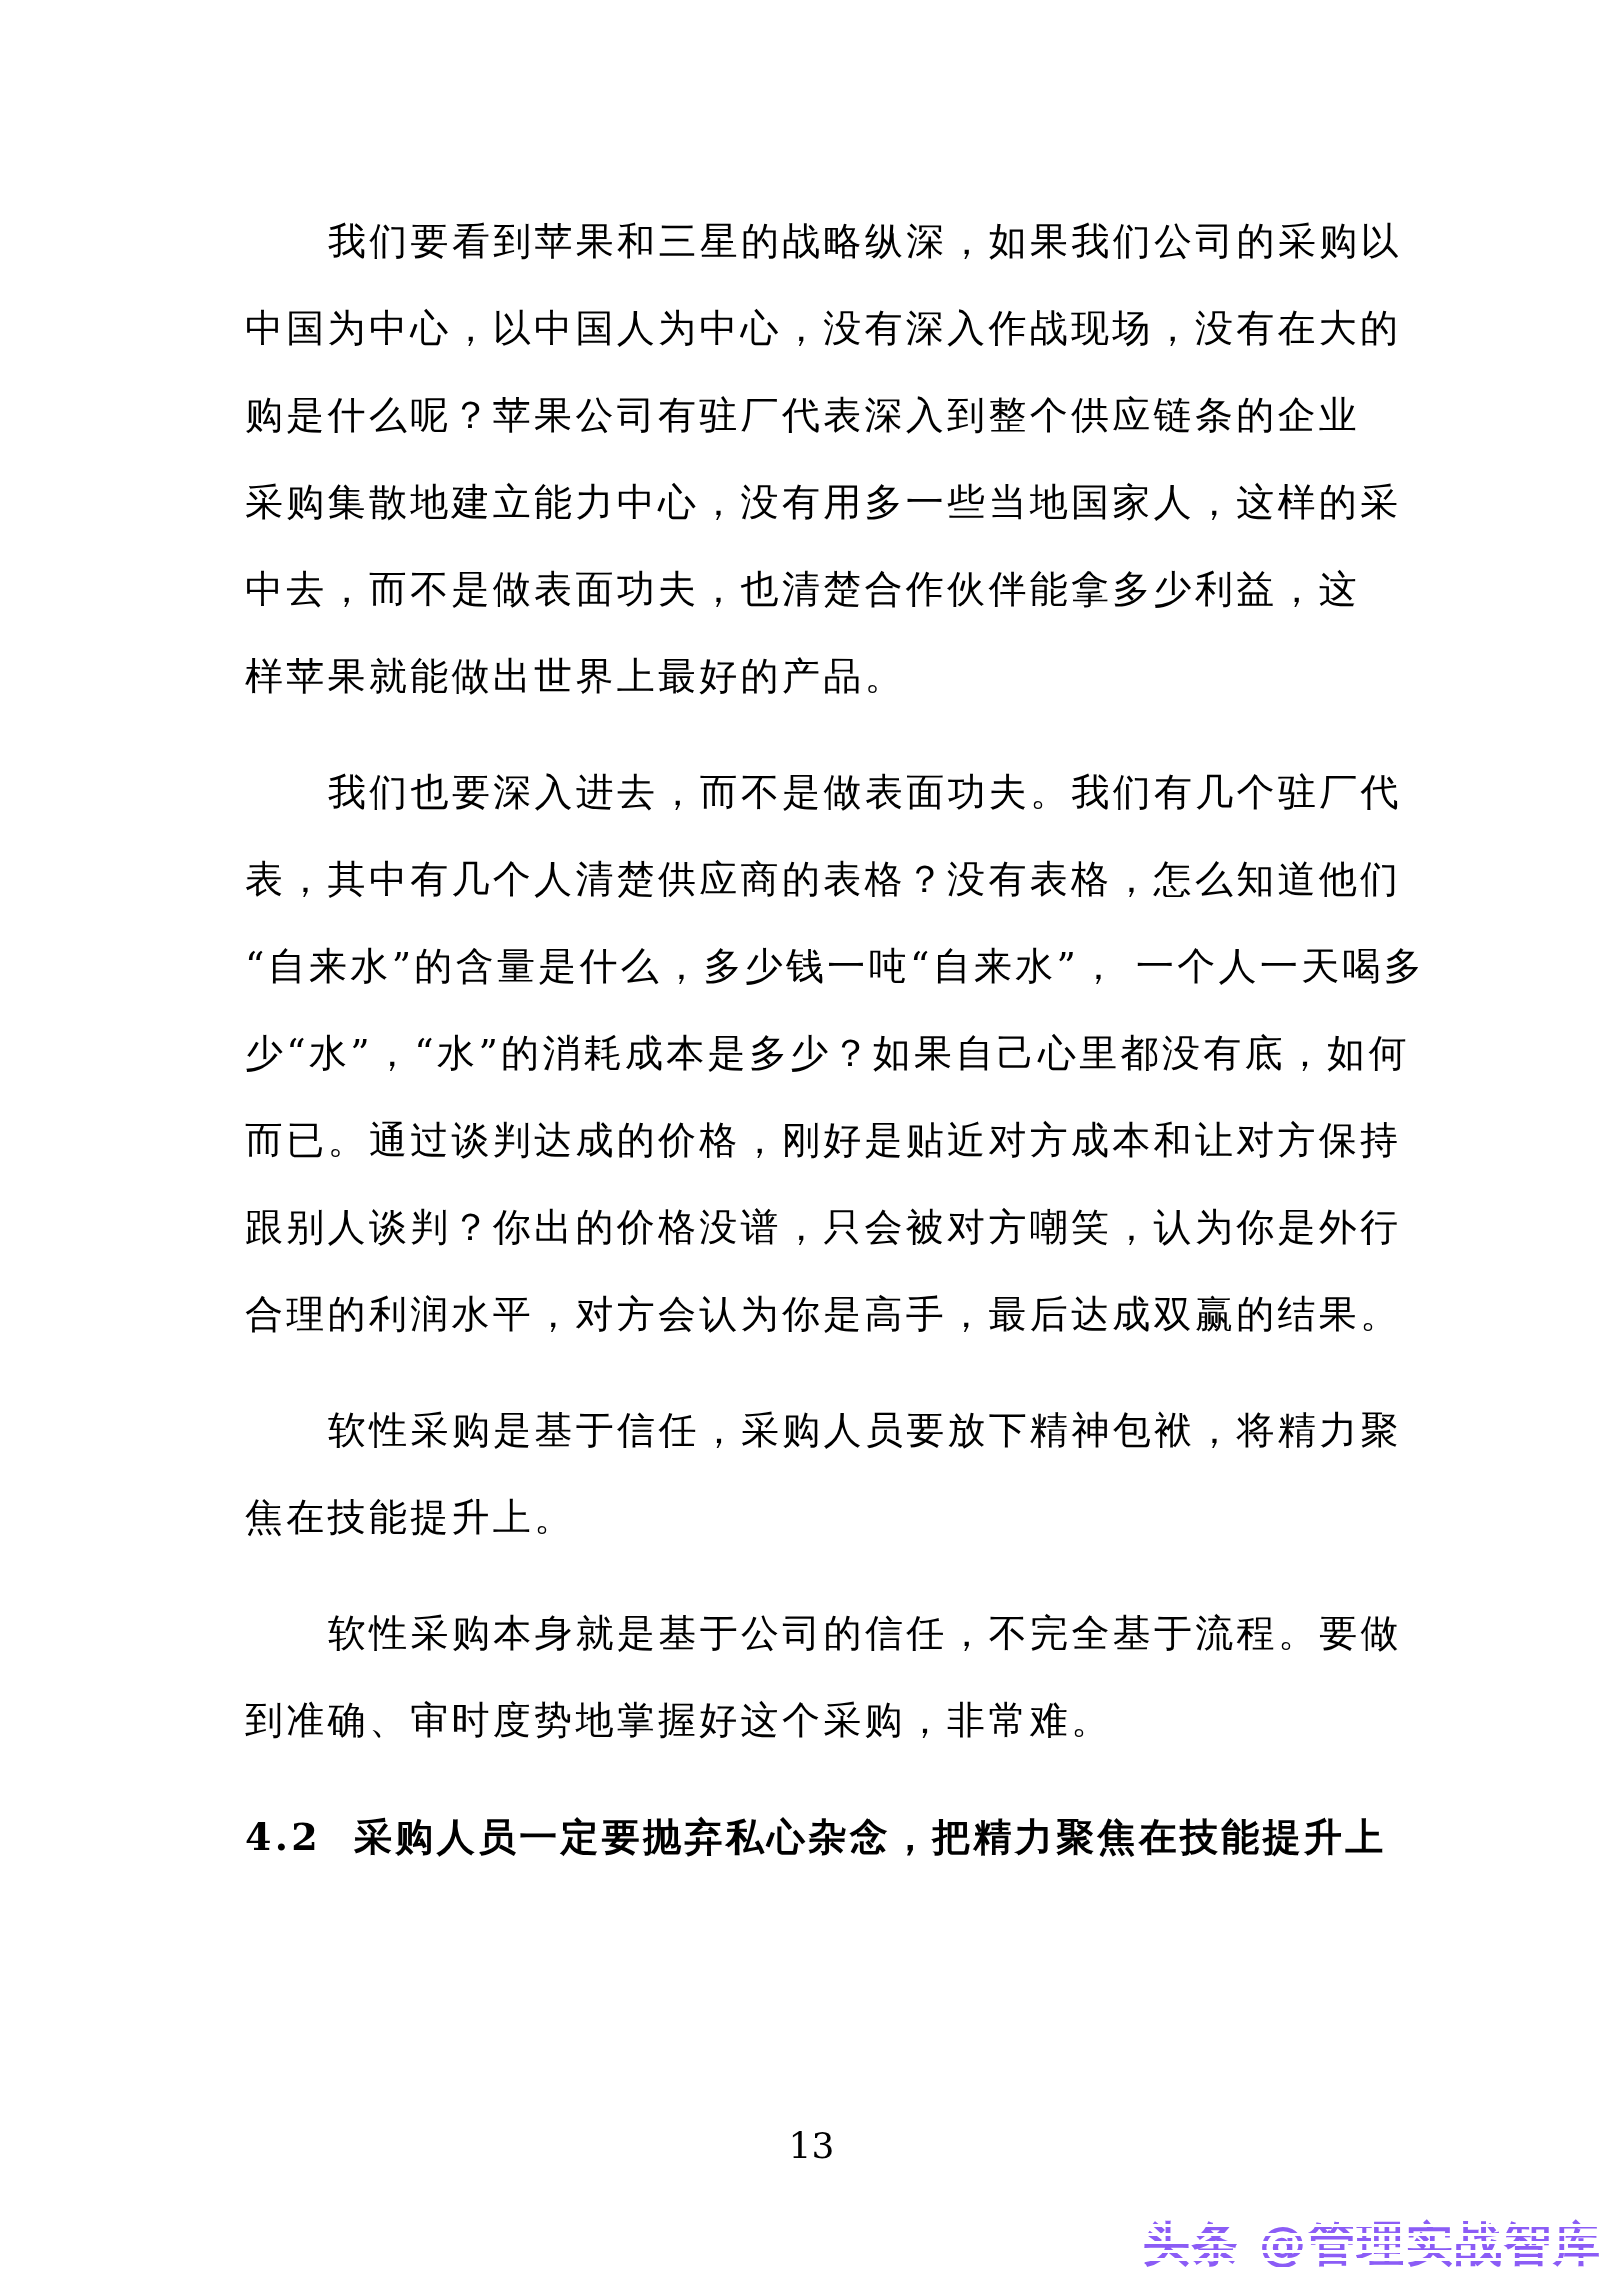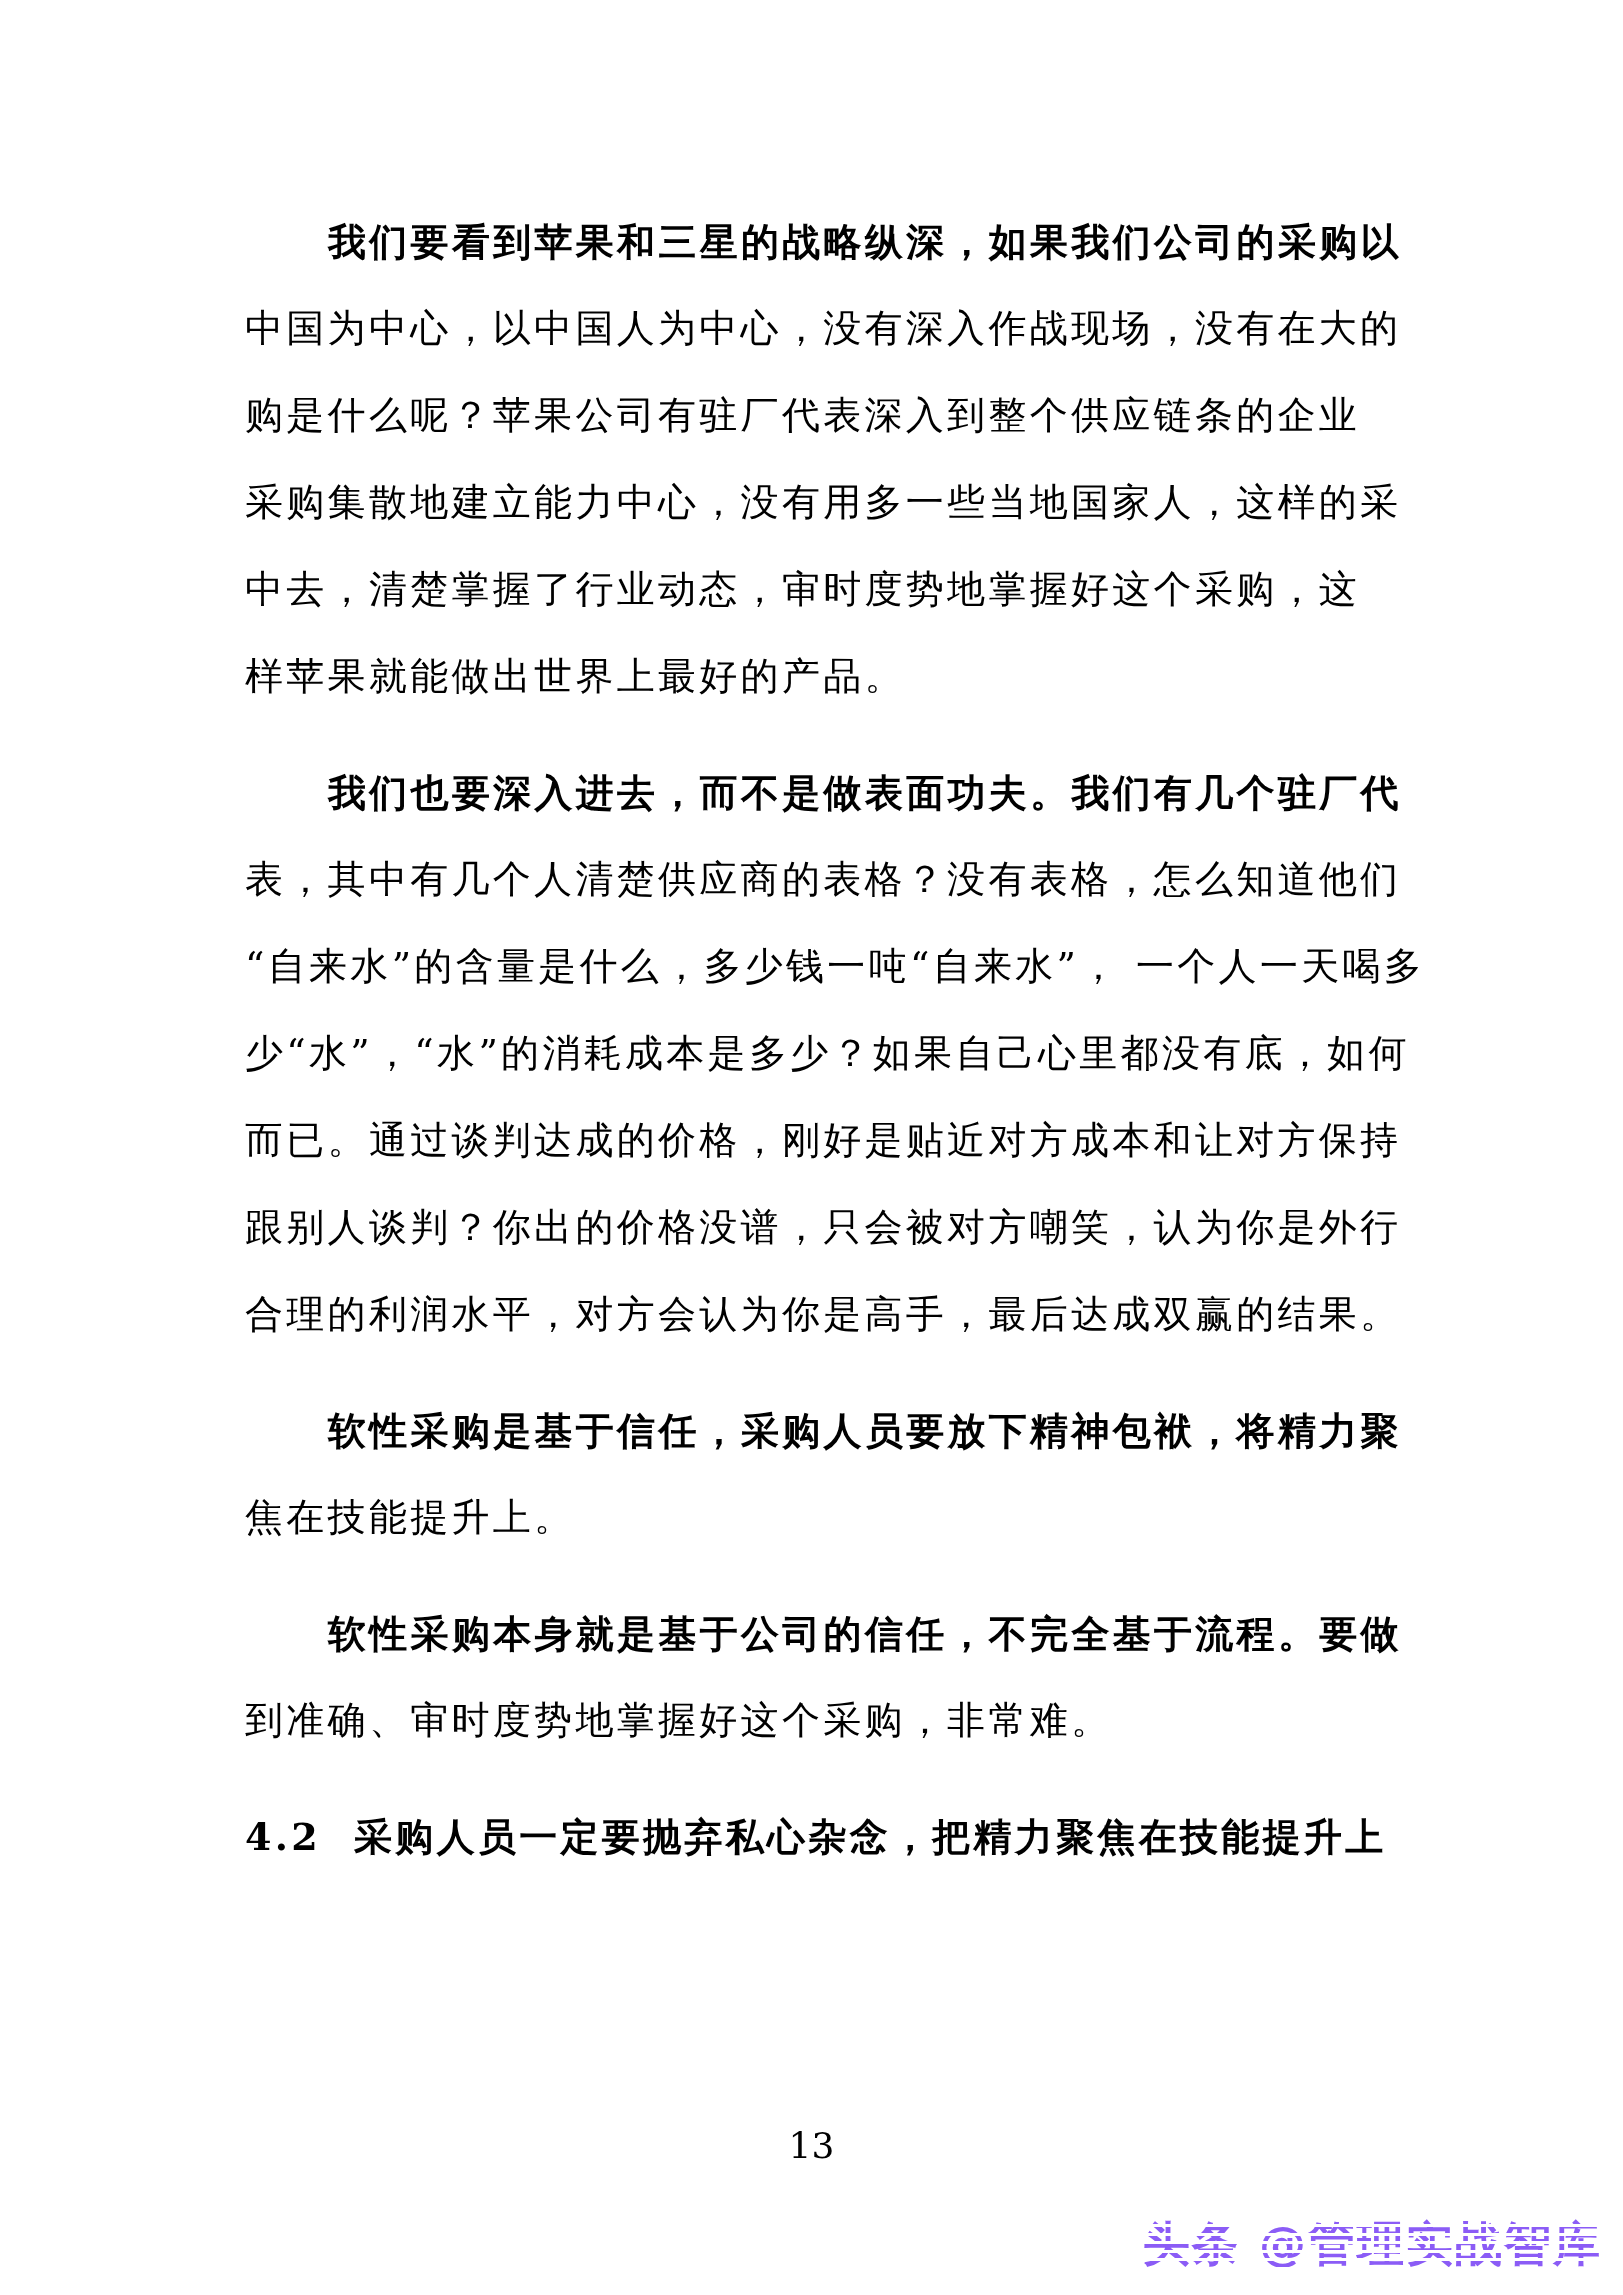--- a/index.html
+++ b/index.html
@@ -19,21 +19,21 @@
     width: 1172px;
   }
   .para { margin: 0; }
   .para + .para { margin-top: 29px; }
   .line {
     font-size: 38px;
     line-height: 87px;
     letter-spacing: 3.3px;
     white-space: pre;
   }
-  .indent { text-indent: 83px; font-weight: bold; }
+  .indent { text-indent: 83px; }
   .heading .line { font-weight: bold; }
   .page-number {
     position: absolute;
     top: 2129px;
     left: 0;
     width: 100%;
     text-align: center;
     font-size: 36px;
     line-height: 34px;
     font-family: "DejaVu Serif", serif;
@@ -64,21 +64,21 @@
 <body>
 
 <div class="page">
 
   <div class="text-block">
       <div class="para body">
         <div class="line indent">我们要看到苹果和三星的战略纵深，如果我们公司的采购以</div>
         <div class="line">中国为中心，以中国人为中心，没有深入作战现场，没有在大的</div>
         <div class="line">购是什么呢？苹果公司有驻厂代表深入到整个供应链条的企业</div>
         <div class="line">采购集散地建立能力中心，没有用多一些当地国家人，这样的采</div>
-        <div class="line">中去，清楚掌握了行业动态，审时度势地掌握好这个采购，这</div>
+        <div class="line">中去，而不是做表面功夫，也清楚合作伙伴能拿多少利益，这</div>
         <div class="line">样苹果就能做出世界上最好的产品。</div>
       </div>
       <div class="para body">
         <div class="line indent">我们也要深入进去，而不是做表面功夫。我们有几个驻厂代</div>
         <div class="line">表，其中有几个人清楚供应商的表格？没有表格，怎么知道他们</div>
         <div class="line">“自来水”的含量是什么，多少钱一吨“自来水”， 一个人一天喝多</div>
         <div class="line">少“水”，“水”的消耗成本是多少？如果自己心里都没有底，如何</div>
         <div class="line">而已。通过谈判达成的价格，刚好是贴近对方成本和让对方保持</div>
         <div class="line">跟别人谈判？你出的价格没谱，只会被对方嘲笑，认为你是外行</div>
         <div class="line">合理的利润水平，对方会认为你是高手，最后达成双赢的结果。</div>

